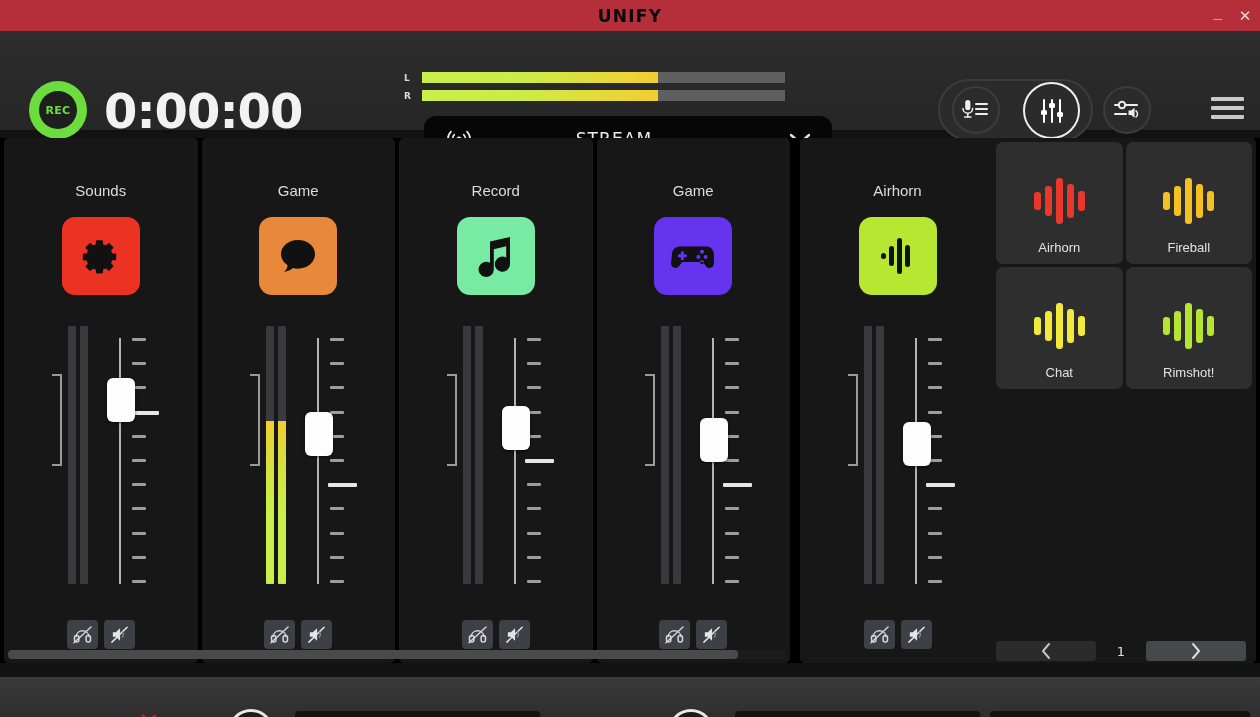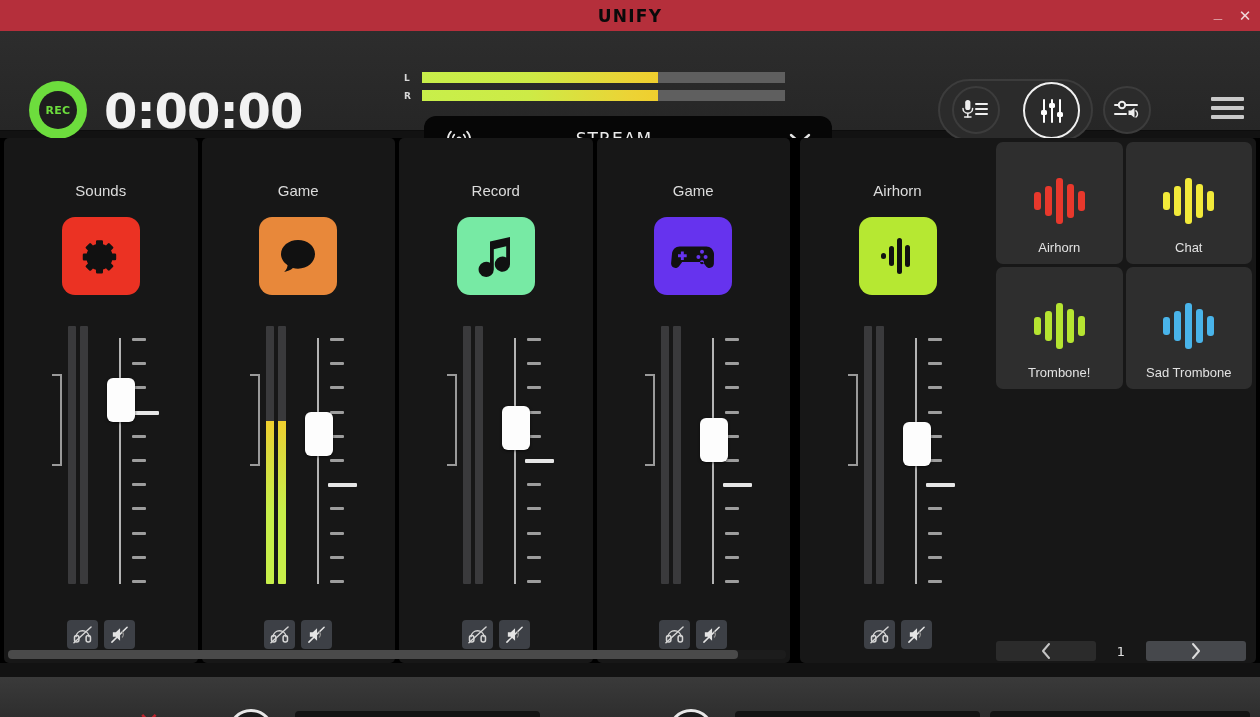--- a/index.html
+++ b/index.html
@@ -568,47 +568,47 @@
               <i style="height: 18px; background: rgb(232, 56, 44);"></i>
               <i style="height: 30px; background: rgb(232, 56, 44);"></i>
               <i style="height: 46px; background: rgb(232, 56, 44);"></i>
               <i style="height: 34px; background: rgb(232, 56, 44);"></i>
               <i style="height: 20px; background: rgb(232, 56, 44);"></i>
             </div>
             <div class="sb-name">Airhorn</div>
           </div>
           <div class="sb-tile">
             <div class="sb-wave">
+              <i style="height: 18px; background: rgb(243, 194, 34);"></i>
+              <i style="height: 30px; background: rgb(243, 194, 34);"></i>
+              <i style="height: 46px; background: rgb(243, 194, 34);"></i>
+              <i style="height: 34px; background: rgb(243, 194, 34);"></i>
+              <i style="height: 20px; background: rgb(243, 194, 34);"></i>
+            </div>
+            <div class="sb-name">Fireball</div>
+          </div>
+          <div class="sb-tile">
+            <div class="sb-wave">
               <i style="height: 18px; background: rgb(242, 234, 58);"></i>
               <i style="height: 30px; background: rgb(242, 234, 58);"></i>
               <i style="height: 46px; background: rgb(242, 234, 58);"></i>
               <i style="height: 34px; background: rgb(242, 234, 58);"></i>
               <i style="height: 20px; background: rgb(242, 234, 58);"></i>
             </div>
             <div class="sb-name">Chat</div>
           </div>
           <div class="sb-tile">
             <div class="sb-wave">
               <i style="height: 18px; background: rgb(181, 228, 49);"></i>
               <i style="height: 30px; background: rgb(181, 228, 49);"></i>
               <i style="height: 46px; background: rgb(181, 228, 49);"></i>
               <i style="height: 34px; background: rgb(181, 228, 49);"></i>
               <i style="height: 20px; background: rgb(181, 228, 49);"></i>
             </div>
-            <div class="sb-name">Trombone!</div>
-          </div>
-          <div class="sb-tile">
-            <div class="sb-wave">
-              <i style="height: 18px; background: rgb(73, 180, 234);"></i>
-              <i style="height: 30px; background: rgb(73, 180, 234);"></i>
-              <i style="height: 46px; background: rgb(73, 180, 234);"></i>
-              <i style="height: 34px; background: rgb(73, 180, 234);"></i>
-              <i style="height: 20px; background: rgb(73, 180, 234);"></i>
-            </div>
-            <div class="sb-name">Sad Trombone</div>
+            <div class="sb-name">Rimshot!</div>
           </div>
         </div>
       <div class="sb-pager">
         <div class="pg-btn prev">
           <svg width="16" height="18" viewBox="0 0 16 18">
               <path d="M11 2 L5 9 L11 16" stroke="#c4c4c4" stroke-width="2" fill="none" stroke-linecap="round" stroke-linejoin="round"></path>
             </svg>
         </div>
         <div class="pg-num">1</div>
         <div class="pg-btn next">

